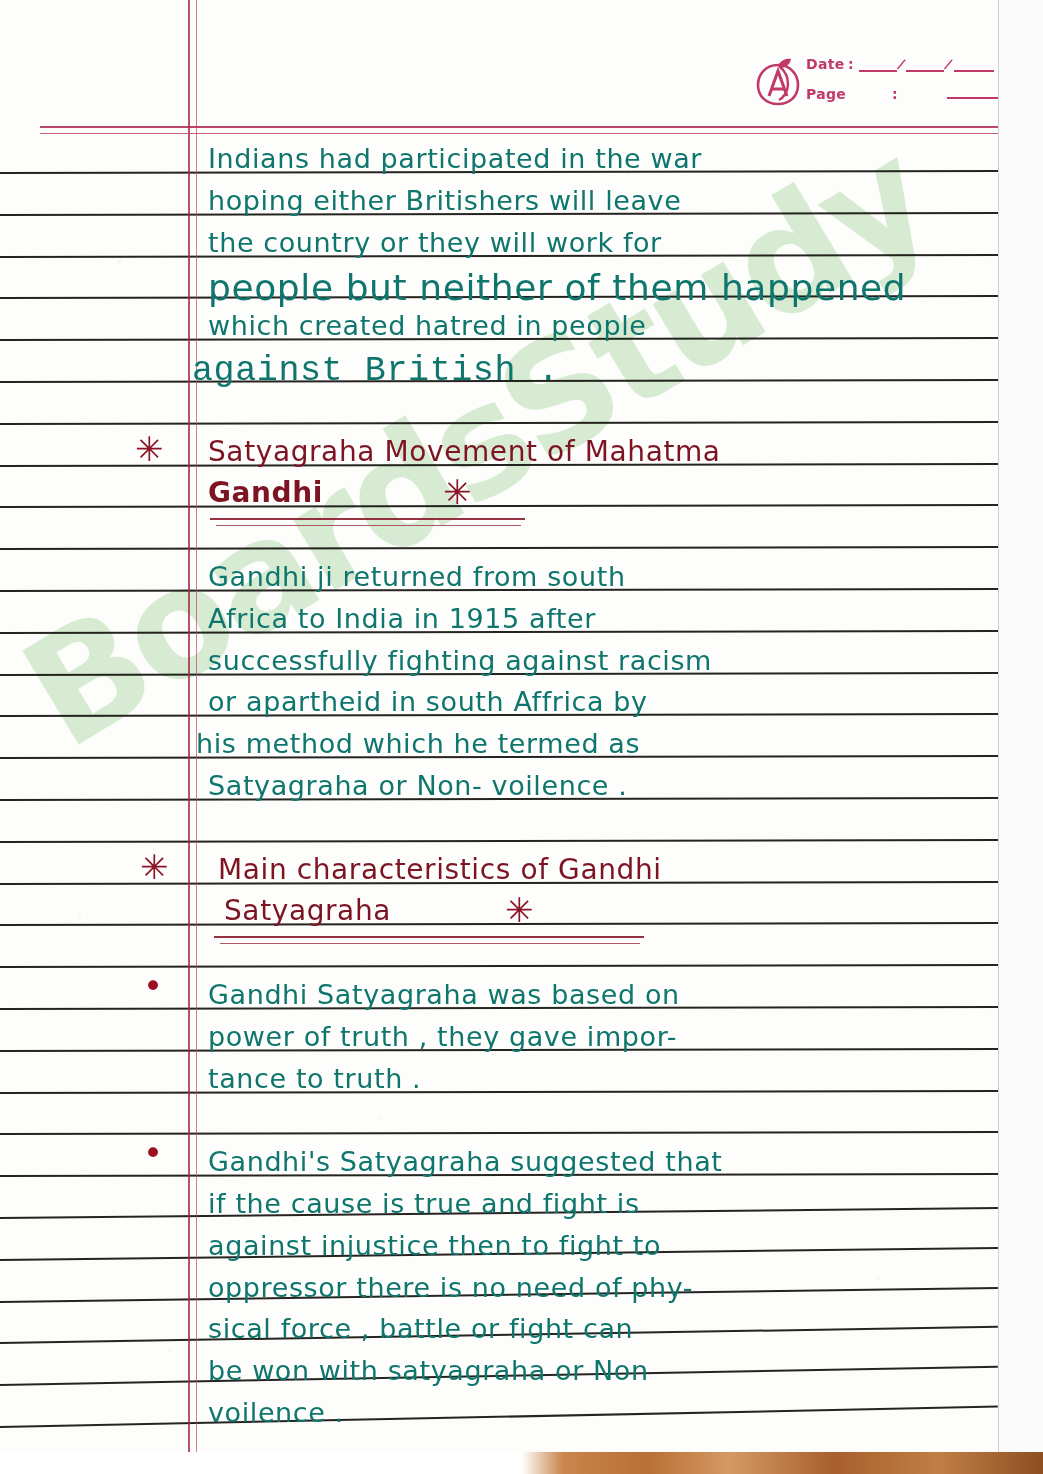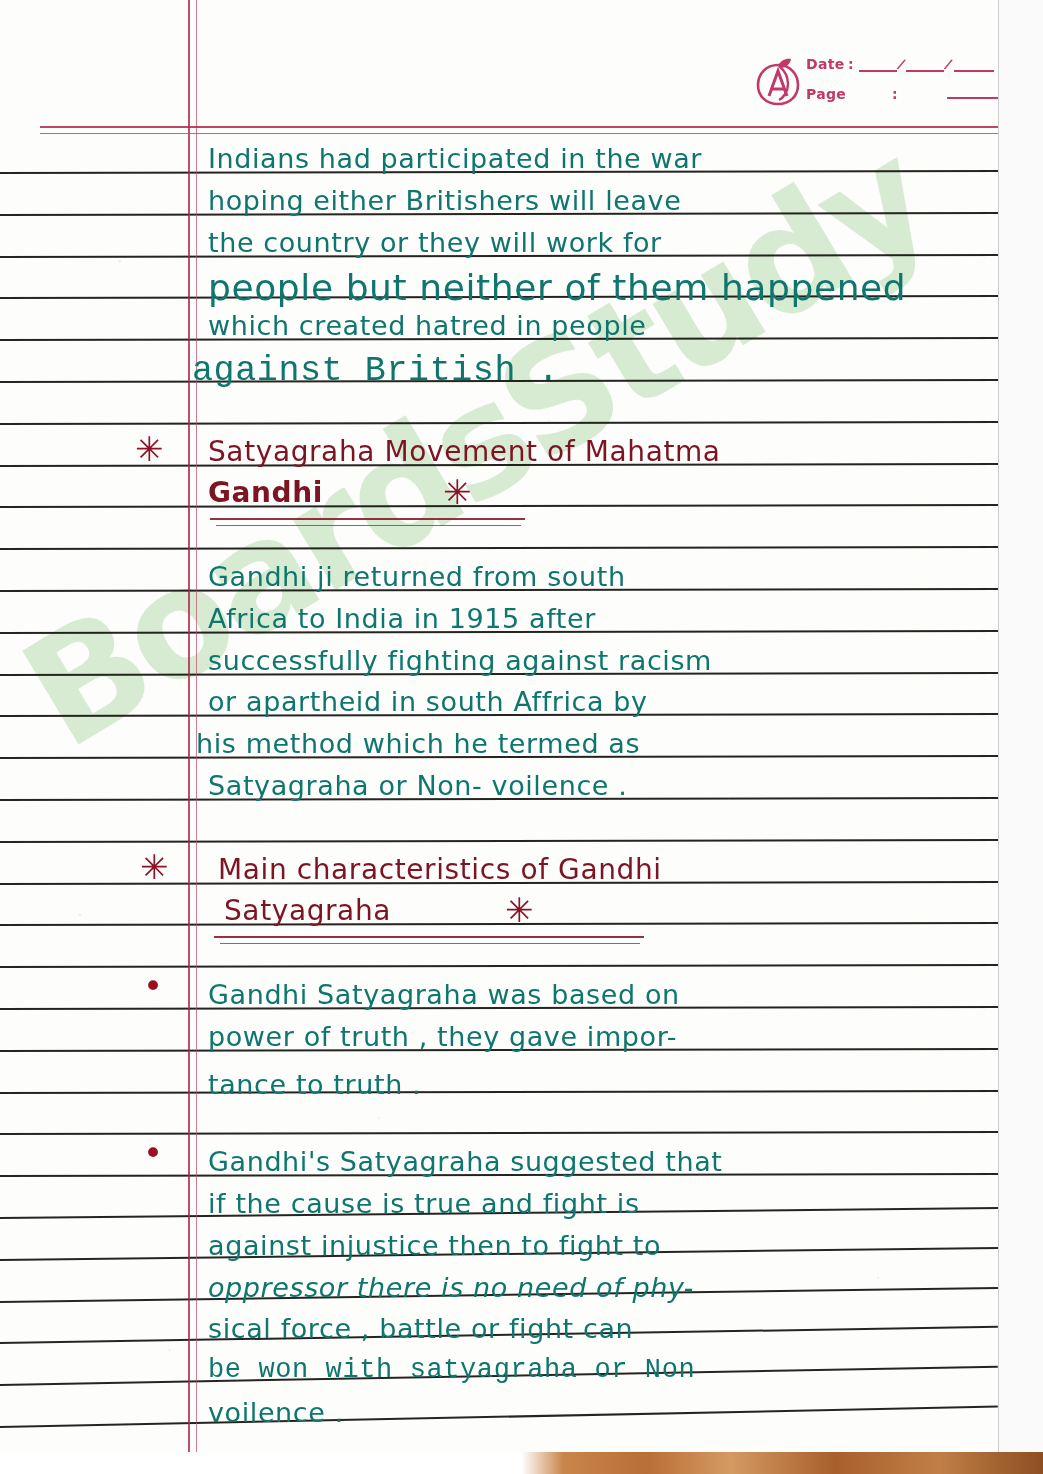--- a/index.html
+++ b/index.html
@@ -288,28 +288,28 @@
       <div class="hw" style="left: 208px; top: 772px; font-size: 27px;">Satyagraha or Non- voilence .</div>
       <div class="mark ast" style="left: 140px; top: 849.6px;">✳</div>
       <div class="hw red" style="left: 218px; top: 855.6px; font-size: 28px;">Main characteristics of Gandhi</div>
       <div class="hw red" style="left: 224px; top: 897.4px; font-size: 28px;">Satyagraha</div>
       <div class="mark ast" style="left: 505px; top: 893.4px;">✳</div>
       <div class="uline" style="left: 214px; top: 936.4px; width: 430px;"></div>
       <div class="uline b" style="left: 220px; top: 943.4px; width: 420px;"></div>
       <div class="mark dot" style="left: 143px; top: 969px;">•</div>
       <div class="hw" style="left: 208px; top: 981px; font-size: 27px;">Gandhi Satyagraha was based on</div>
       <div class="hw" style="left: 208px; top: 1022.8px; font-size: 27px;">power of truth , they gave impor-</div>
-      <div class="hw" style="left: 208px; top: 1064.6px; font-size: 27px; margin-top: 6px;">tance to truth .</div>
+      <div class="hw" style="left: 208px; top: 1064.6px; font-size: 27px;">tance to truth .</div>
       <div class="mark dot" style="left: 143px; top: 1136.2px;">•</div>
       <div class="hw" style="left: 208px; top: 1148.2px; font-size: 27px;">Gandhi's Satyagraha suggested that</div>
       <div class="hw" style="left: 208px; top: 1190px; font-size: 27px;">if the cause is true and fight is</div>
       <div class="hw" style="left: 208px; top: 1231.8px; font-size: 27px;">against injustice then to fight to</div>
-      <div class="hw" style="left: 208px; top: 1273.6px; font-size: 27px; font-style: italic;">oppressor there is no need of phy-</div>
+      <div class="hw" style="left: 208px; top: 1273.6px; font-size: 27px;">oppressor there is no need of phy-</div>
       <div class="hw" style="left: 208px; top: 1315.4px; font-size: 27px;">sical force , battle or fight can</div>
-      <div class="hw" style="left: 208px; top: 1357.2px; font-size: 27px; font-family: Liberation Mono, monospace;">be won with satyagraha or Non</div>
+      <div class="hw" style="left: 208px; top: 1357.2px; font-size: 27px;">be won with satyagraha or Non</div>
       <div class="hw" style="left: 208px; top: 1399px; font-size: 27px;">voilence .</div>
     </div>
 
   <div id="grain"></div>
 </div>
 
 <div id="right-gutter"></div>
 <div id="desk-wood"></div>
 
 </body></html>

